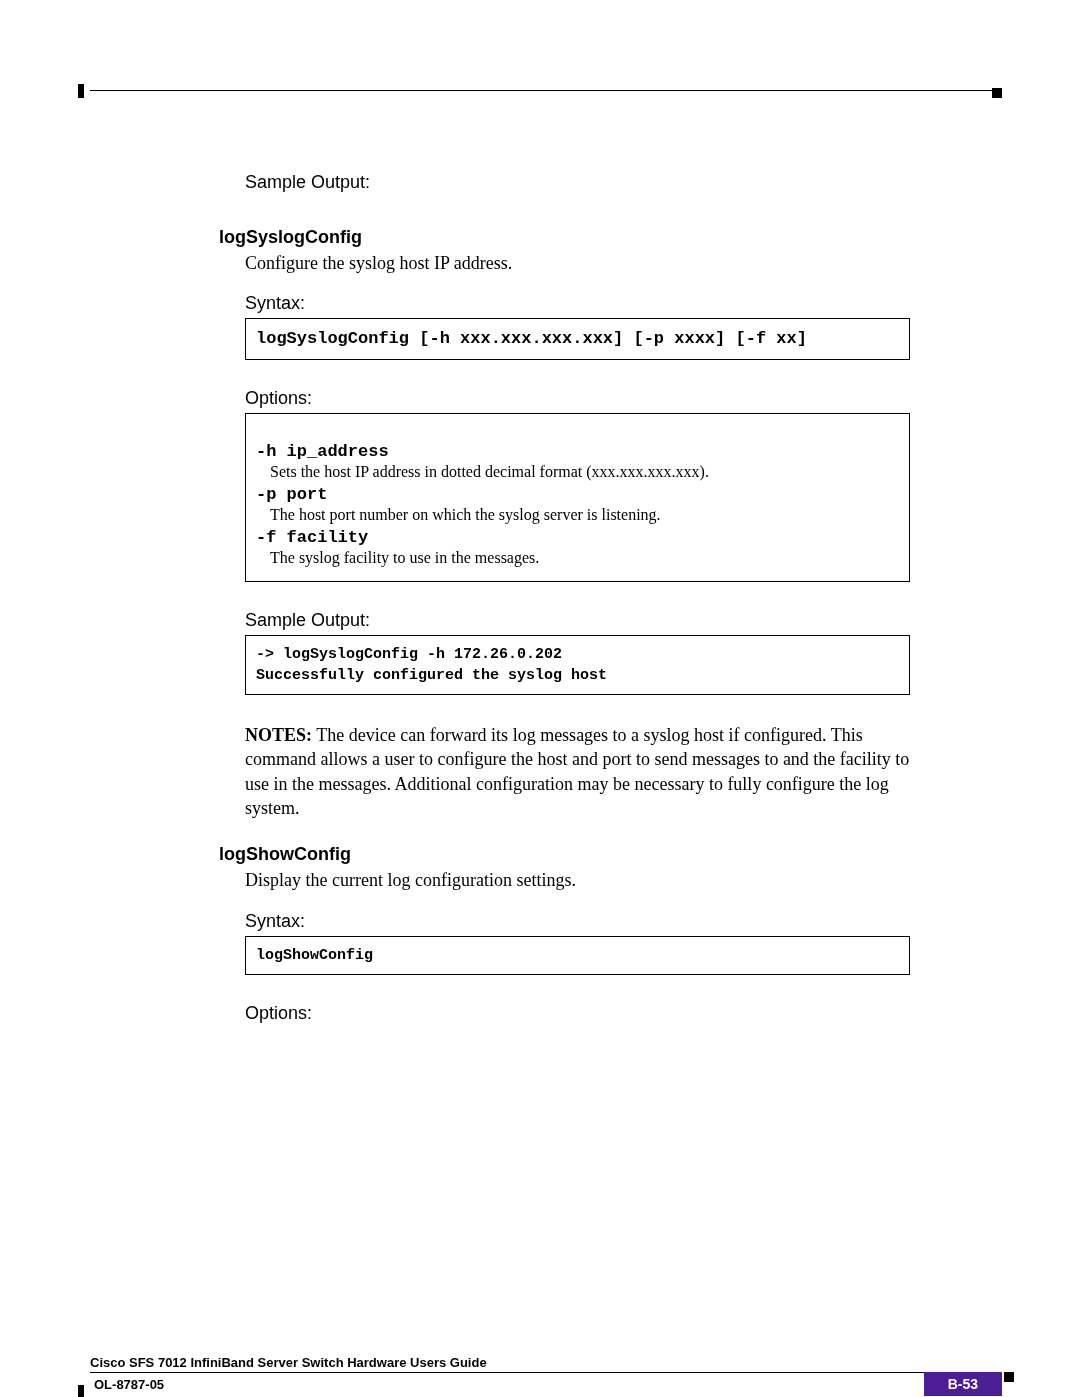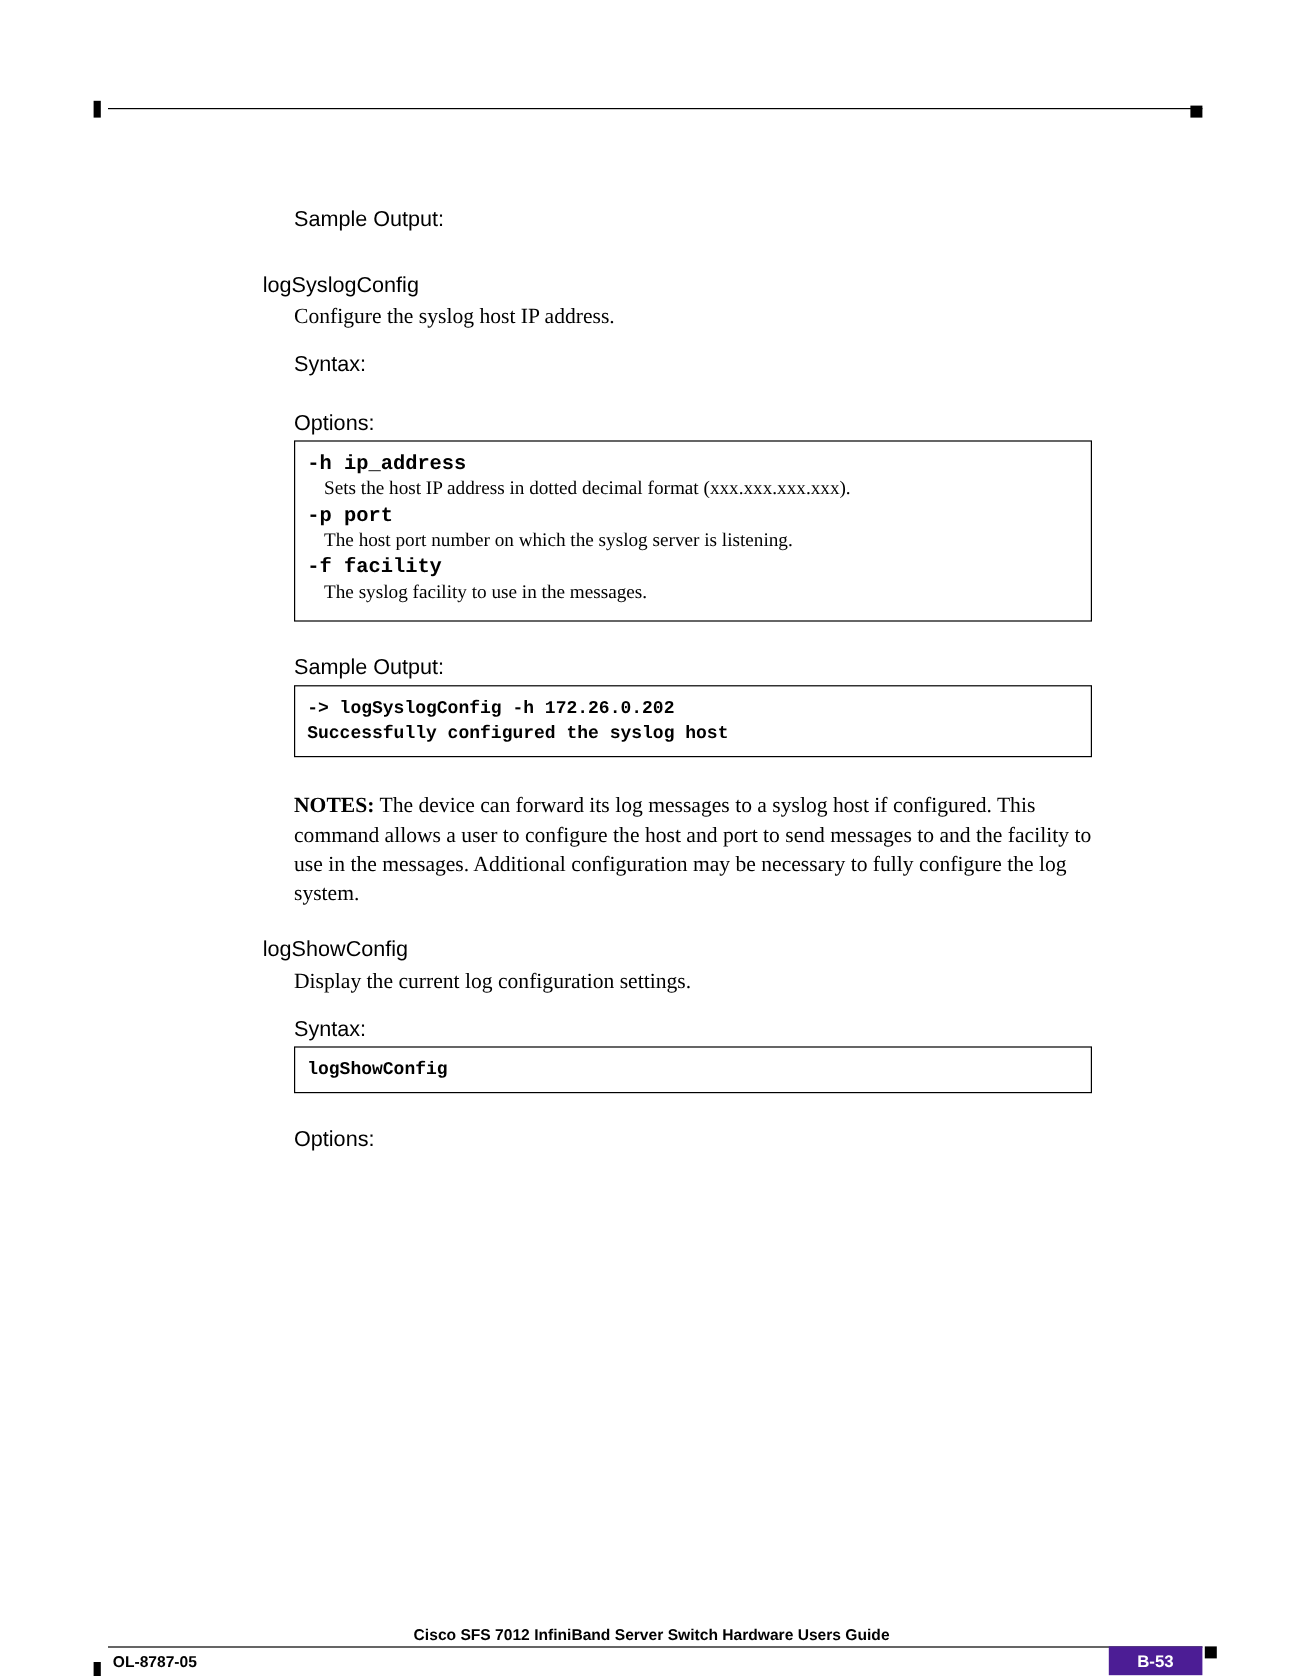--- a/index.html
+++ b/index.html
@@ -56,32 +56,32 @@
   }
   .code-box-plain {
     border: 1px solid #000;
     padding: 4px 10px;
     font-family: "Times New Roman", serif;
     font-size: 16px;
     margin-bottom: 10px;
   }
   .cmd-heading {
     font-family: Arial, Helvetica, sans-serif;
-    font-weight: normal;
+    font-weight: bold;
     font-size: 18px;
     margin: 34px 0 4px -26px;
   }
   .body-text {
     font-size: 18px;
     margin: 4px 0 10px 0;
     line-height: 1.3;
   }
   .options-box {
     border: 1px solid #000;
-    padding: 6px 10px 10px 10px;
+    padding: 24px 10px 10px 10px;
     margin-bottom: 10px;
   }
   .opt-code {
     font-family: "Courier New", monospace;
     font-weight: bold;
     font-size: 17px;
     margin: 4px 0 2px 0;
   }
   .opt-desc {
     font-size: 16px;
@@ -97,21 +97,21 @@
     position: absolute;
     bottom: 26px;
     left: 90px; right: 78px;
     border-top: 1px solid #000;
     height: 40px;
   }
   .footer-title {
     font-family: Arial, Helvetica, sans-serif;
     font-weight: bold;
     font-size: 13px;
-    text-align: center;
+    text-align: left;
     margin-top: -18px;
     padding-right: 6px;
   }
   .footer-row {
     display: flex;
     align-items: center;
     justify-content: space-between;
     margin-top: 2px;
   }
   .doc-id {
@@ -145,20 +145,21 @@
   <div class="marker-sq tr"></div>
 
   <div class="content">
 
     <div class="sans-label">Sample Output:</div>
 
     <div class="cmd-heading">logSyslogConfig</div>
     <div class="body-text">Configure the syslog host IP address.</div>
 
     <div class="sans-label">Syntax:</div>
+    <div class="code-box" style="font-size:17px;"><span>logSyslogConfig [-h xxx.xxx.xxx.xxx] [-p xxxx] [-f xx]</span></div>
 
     <div class="sans-label" style="margin-top:28px;">Options:</div>
     <div class="options-box">
       <div class="opt-code">-h ip_address</div>
       <div class="opt-desc">Sets the host IP address in dotted decimal format (xxx.xxx.xxx.xxx).</div>
       <div class="opt-code">-p port</div>
       <div class="opt-desc">The host port number on which the syslog server is listening.</div>
       <div class="opt-code">-f facility</div>
       <div class="opt-desc">The syslog facility to use in the messages.</div>
     </div>

